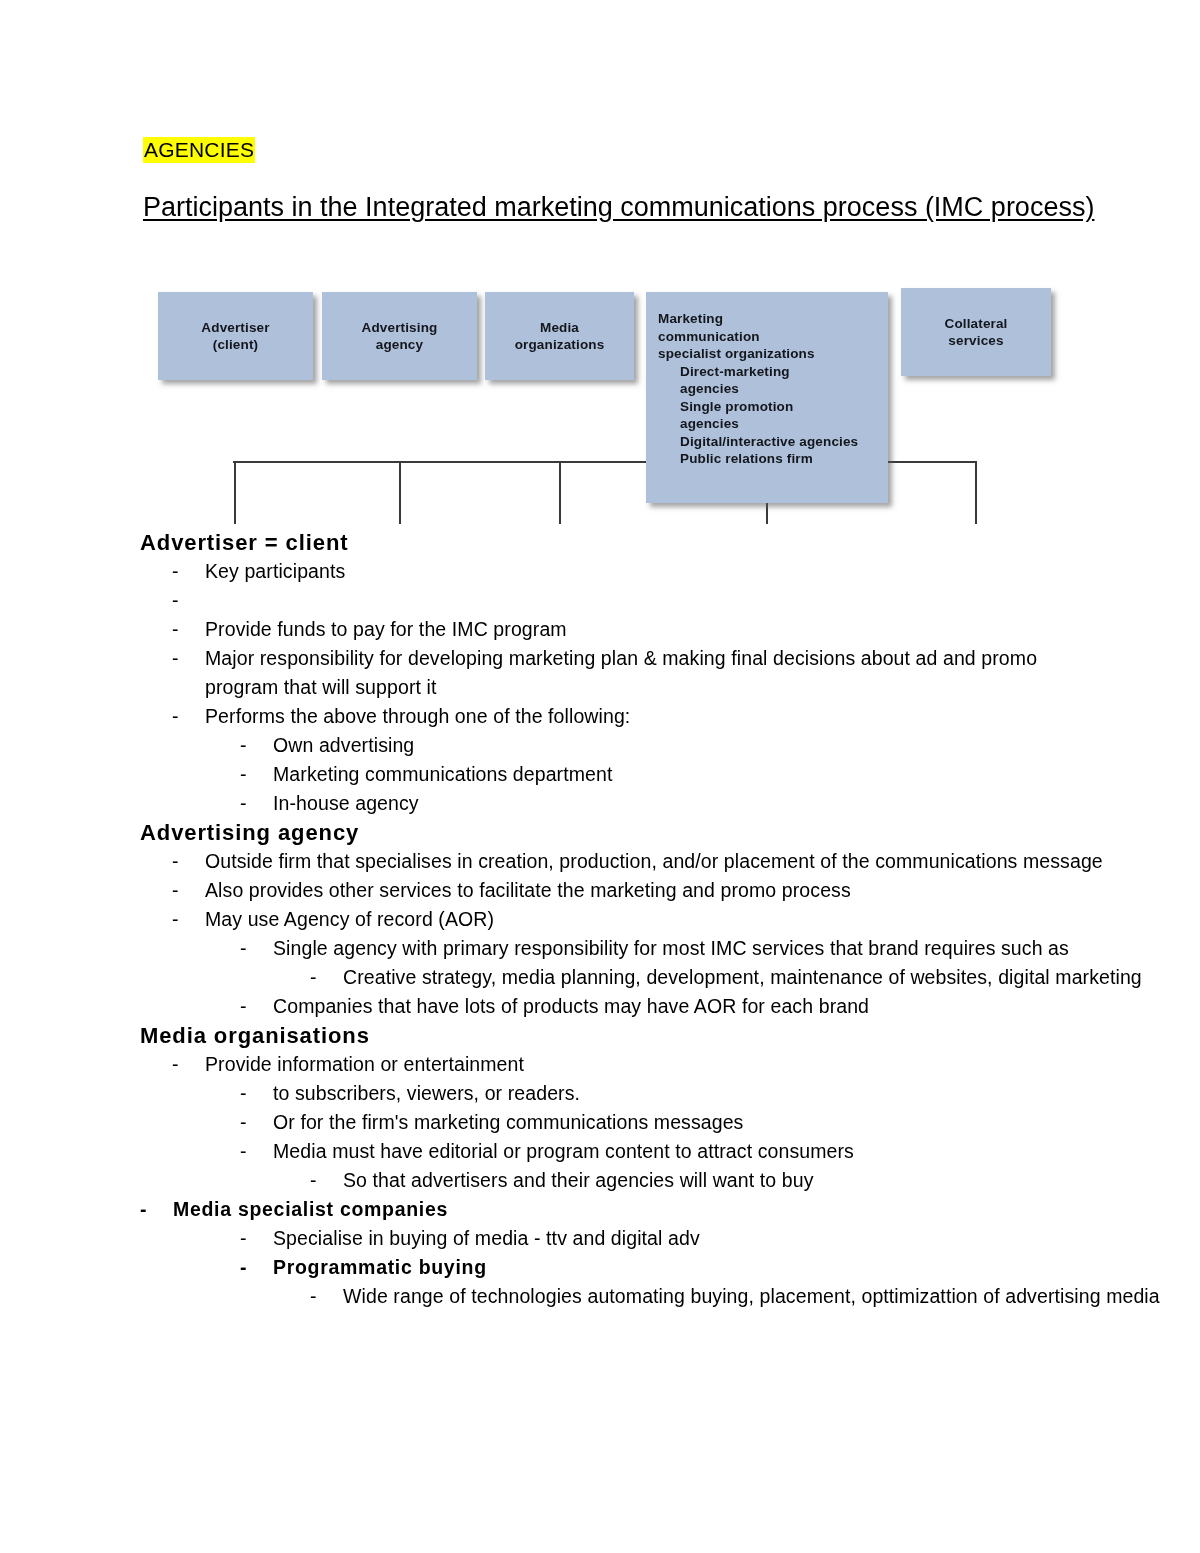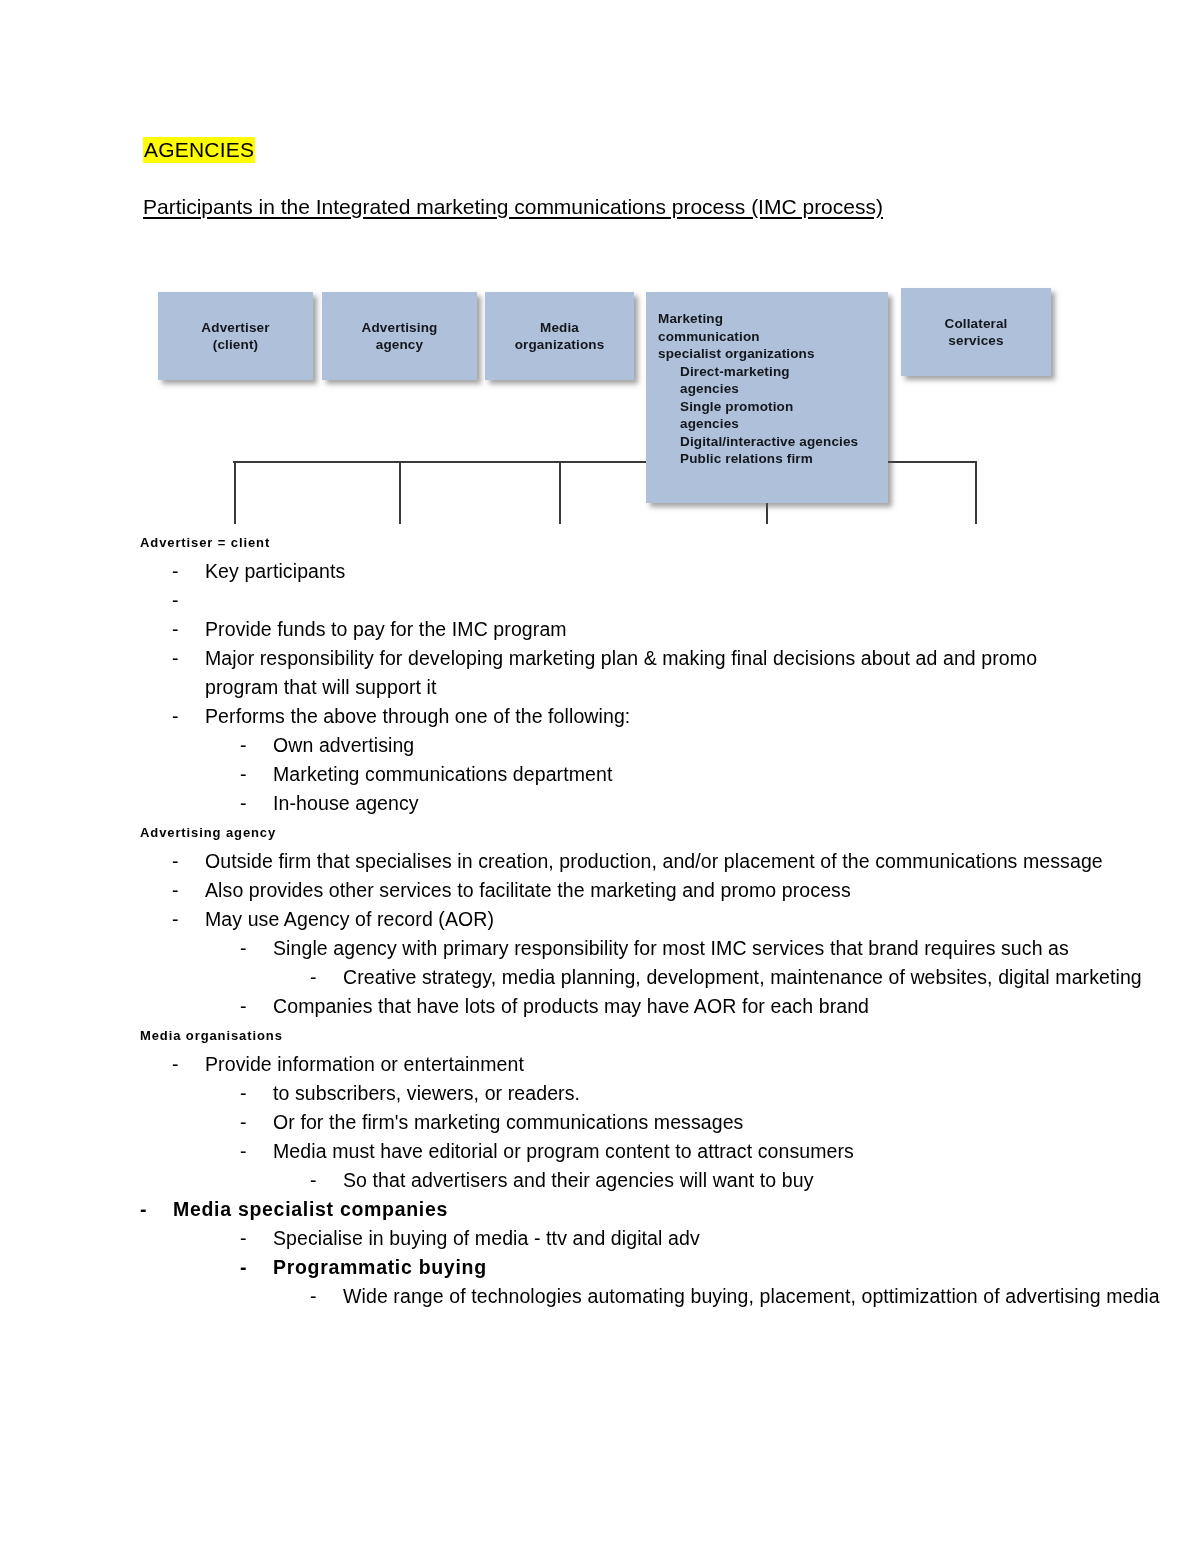--- a/index.html
+++ b/index.html
@@ -34,21 +34,21 @@
   }
   .doc-title .hl {
     background: #ffff00;
     padding: 1px 1px 2px 1px;
   }
 
   .subtitle {
     position: absolute;
     left: 143px;
     top: 194px;
-    font-size: 21px;
+    font-size: 27px;
     line-height: 26px;
     text-decoration: underline;
     text-underline-offset: 3px;
     white-space: nowrap;
   }
 
   
   .diagram {
     position: absolute;
     left: 0;
@@ -107,21 +107,21 @@
   }
 
   
   .body-outline {
     position: absolute;
     left: 0;
     top: 528px;
     width: 1200px;
   }
   .sec-head {
-    font-size: 13px;
+    font-size: 22px;
     line-height: 29px;
     font-weight: bold;
     letter-spacing: 0.9px;
     margin-left: 140px;
   }
   .row {
     display: flex;
     font-size: 19.5px;
     line-height: 29px;
     letter-spacing: 0.1px;

